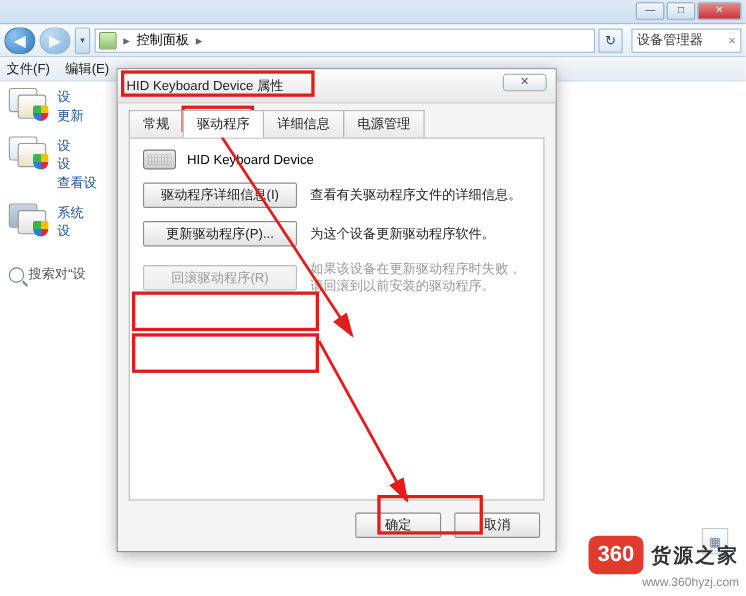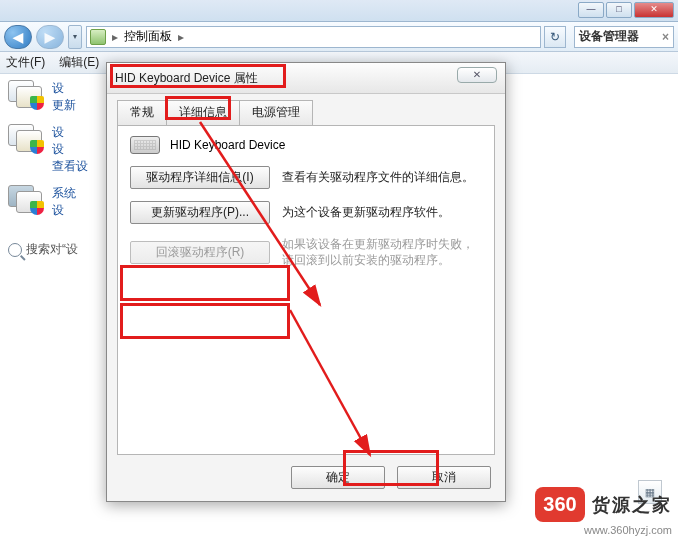--- a/index.html
+++ b/index.html
@@ -10,21 +10,21 @@
 .win-btn { width: 26px; height: 16px; background: linear-gradient(#f3f7fb,#cfe0ef); border: 1px solid #8aa9c6; border-radius: 2px; font-size: 9px; text-align: center; line-height: 12px; color: #335; cursor: default; }
 .win-btn.close { width: 40px; background: linear-gradient(#e58b8b,#c83232); color:#fff; }
 
 .navbar { height: 30px; background: linear-gradient(#f7fbff,#e2edf7); border-bottom: 1px solid #b7c8da; display: flex; align-items: center; padding: 0 4px; gap: 4px; }
 .nav-arrow { width: 28px; height: 24px; border-radius: 14px; background: radial-gradient(circle at 30% 30%, #8ec4f0,#2f7bc3); border: 1px solid #4a7aa8; display: inline-flex; align-items:center; justify-content:center; color:#fff; font-size:14px; }
 .nav-dd { width: 14px; height: 24px; background: linear-gradient(#eaf3fb,#c9dcec); border:1px solid #9db6cf; border-radius:2px; display:flex;align-items:center;justify-content:center;font-size:8px;color:#456; }
 .addr-bar { flex: 1; height: 22px; background:#fff; border:1px solid #9db6cf; display:flex;align-items:center; padding:0 3px; gap:4px; }
 .addr-icon { width:16px;height:16px; background:linear-gradient(#d7eec2,#8fc36f); border:1px solid #6da048; border-radius:2px; }
 .addr-sep { width:10px;text-align:center;color:#666; }
 .addr-ref { width:22px;height:22px;border:1px solid #9db6cf;background:linear-gradient(#f7fbff,#dbe8f3);display:flex;align-items:center;justify-content:center;color:#357;font-size:12px; margin-left:-1px;}
-.side-box { width: 100px; height: 22px; background:#fff; border:1px solid #9db6cf; display:flex;align-items:center;padding:0 4px; color:#333; margin-left:4px;font-weight:bold;}
+.side-box { width: 100px; height: 22px; background:#fff; border:1px solid #9db6cf; display:flex;align-items:center;padding:0 4px; color:#333; margin-left:4px;}
 .side-box .x { margin-left:auto;color:#888;}
 
 .menubar { height: 22px; background: linear-gradient(#f4f7fb,#e5ecf3); border-bottom:1px solid #cdd9e5; display:flex; align-items:center; padding:0 6px; gap:14px; color:#222;}
 
 .content { position:absolute; left:0; top:74px; right:0; bottom:0; display:flex; }
 .leftcol { width:106px; padding:6px 4px 0 8px; }
 .cat { display:flex; gap:6px; margin-bottom:10px; align-items:flex-start; }
 .cat-icons { width:38px;height:32px; position:relative; }
 .ci { position:absolute; width:26px;height:22px; border:1px solid #999; border-radius:3px; background:linear-gradient(#fff,#dde6ee);}
 .ci.a{left:0;top:0;}
@@ -53,21 +53,21 @@
 .info-row{display:flex;margin-bottom:6px;}
 .info-row .k{width:110px;color:#222;}
 .info-row .v{color:#222;}
 .actions{margin-top:12px;}
 .act-row{display:flex;align-items:center;margin-bottom:12px;gap:12px;}
 .dlg-btn{width:140px;height:23px;border:1px solid #8c8c8c;background:linear-gradient(#fdfdfd,#e3e3e3);text-align:center;line-height:21px;color:#222;cursor:default;border-radius:2px;}
 .dlg-btn.disabled{color:#9a9a9a;background:linear-gradient(#f6f6f6,#ececec);border-color:#bdbdbd;}
 .act-desc{flex:1;color:#222;line-height:1.35;}
 .act-desc.dis{color:#9a9a9a;}
 .dlg-footer{position:absolute;right:14px;bottom:12px;display:flex;gap:12px;}
-.dlg-footer .dlg-btn{width:94px;}
+.dlg-footer .dlg-btn{width:78px;}
 
 .hl { position:absolute; border:3px solid #e21c1c; pointer-events:none; }
 .arrow-svg{position:absolute;pointer-events:none;}
 
 .corner-img{position:absolute;right:16px;top:480px;width:24px;height:24px;border:1px solid #c0c8d0;background:linear-gradient(#fff,#e4ecf2);display:flex;align-items:center;justify-content:center;color:#678;font-size:11px;}
 .logo360{position:absolute;right:6px;bottom:6px;text-align:right;}
 .logo360 .badge{display:inline-block;background:#e13a2f;color:#fff;font-weight:bold;font-size:20px;padding:6px 8px;border-radius:8px;vertical-align:middle;}
 .logo360 .cn{display:inline-block;font-size:18px;font-weight:bold;color:#333;letter-spacing:2px;margin-left:4px;vertical-align:middle;}
 .logo360 .url{color:#888;font-size:11px;margin-top:2px;}
 </style>
@@ -147,20 +147,21 @@
   </div>
 </div>
 
 <div class="dialog">
   <div class="dlg-title">
     <span>HID Keyboard Device 属性</span>
     <div class="dlg-close">✕</div>
   </div>
   <div class="tabs">
     <div class="tab">常规</div>
+    <div class="tab active">驱动程序</div>
     <div class="tab">详细信息</div>
     <div class="tab">电源管理</div>
   </div>
   <div class="tab-page">
     <div class="dev-head">
       <div class="kbd-icon"></div>
       <span>HID Keyboard Device</span>
     </div>
     <div class="actions">
       <div class="act-row">

